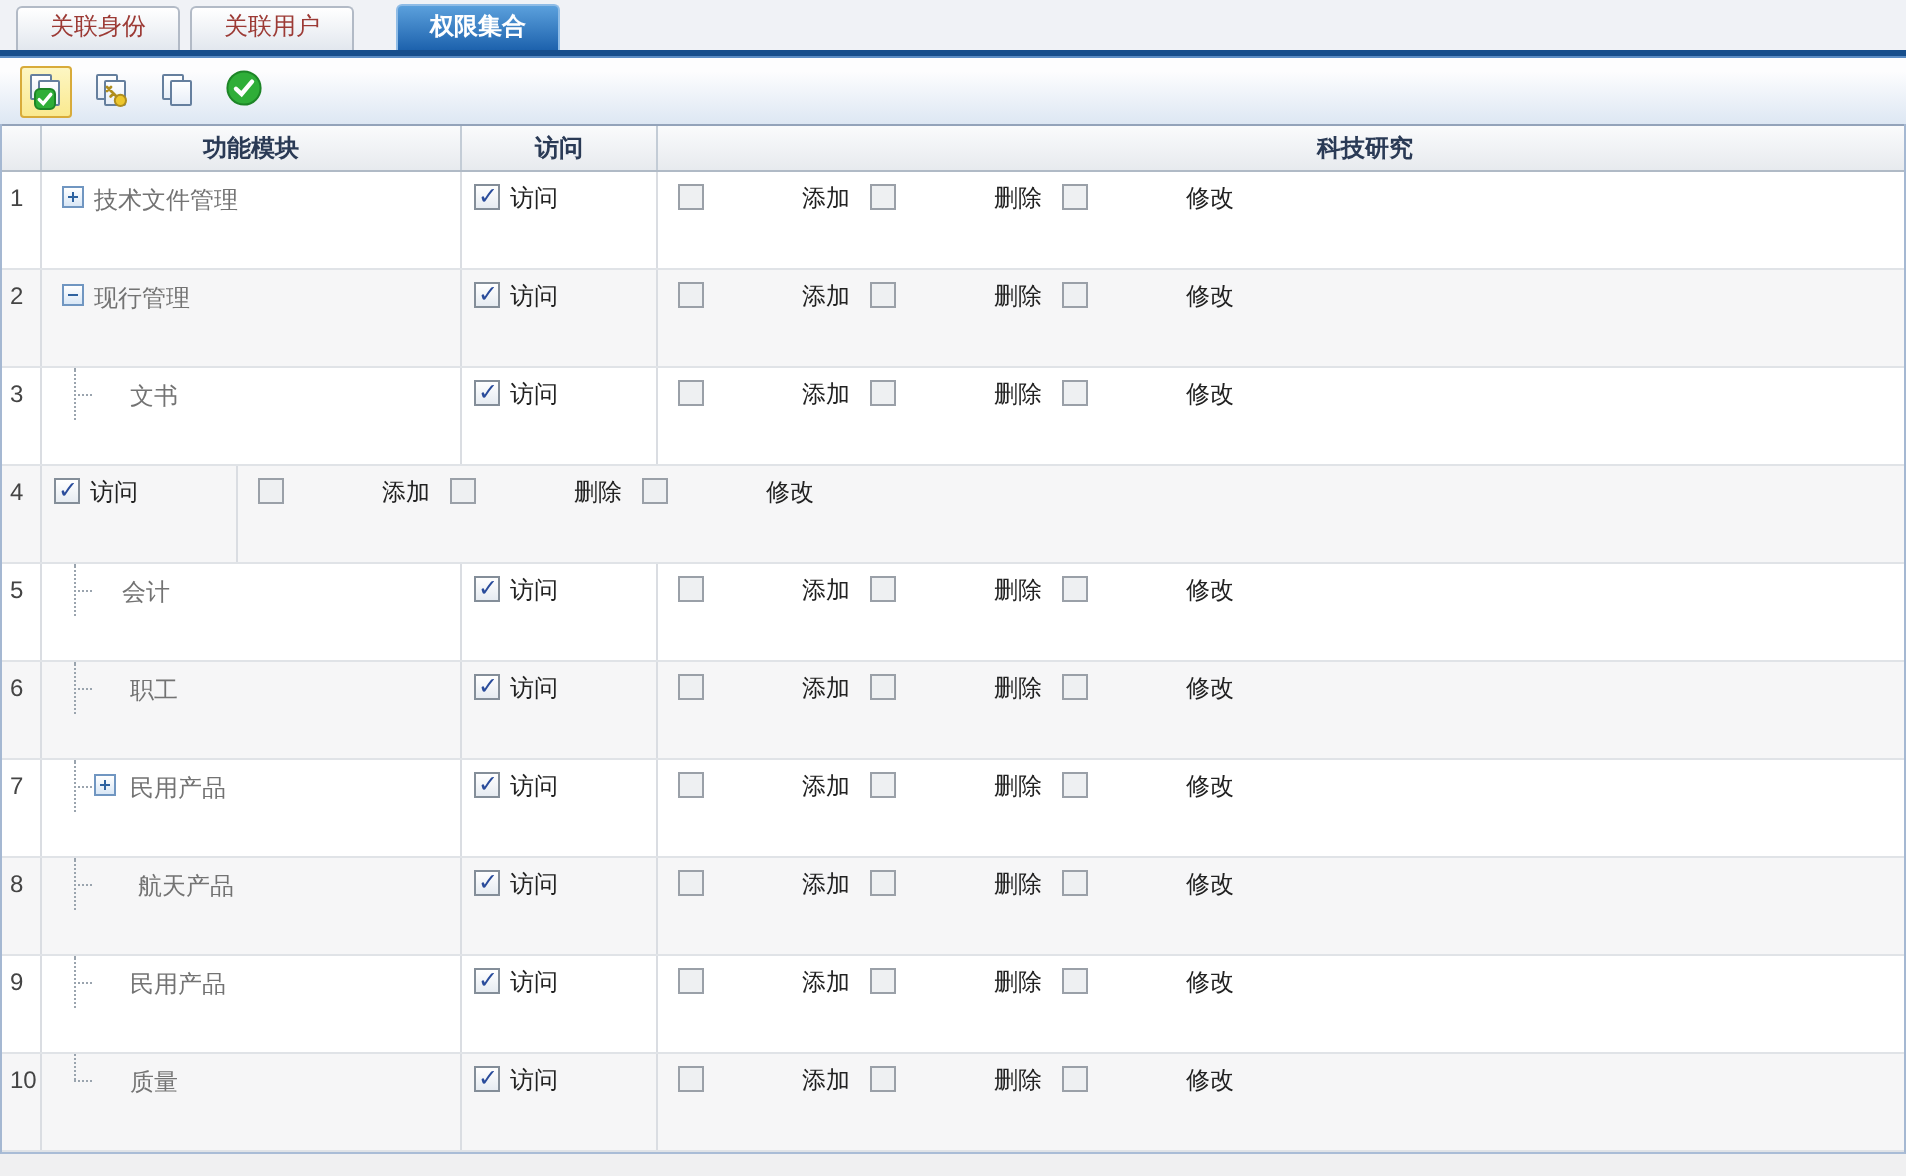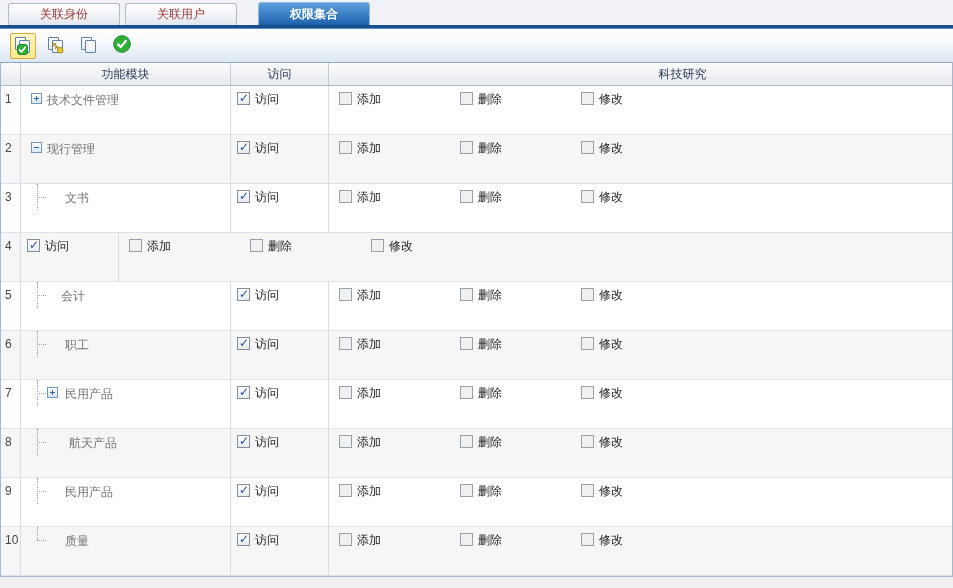--- a/index.html
+++ b/index.html
@@ -1,23 +1,23 @@
 <!DOCTYPE html>
 <html><head>
 <meta charset="utf-8">
 <style>
   * { margin:0; padding:0; box-sizing:border-box; }
   html,body { width:953px; height:588px; overflow:hidden;
     font-family:"Liberation Sans","DejaVu Sans",sans-serif; font-size:12px; background:#f0f0f1; }
 
   
   .tabbar { height:25px; background:#f0f2f6; display:flex; align-items:flex-end; padding-left:8px; gap:5px; }
-  .tab { height:22px; line-height:21px; padding:0 31px; border:1px solid #b2bac6;
+  .tab { height:22px; line-height:21px; padding:0 16px; border:1px solid #b2bac6;
     border-bottom:none; border-radius:3px 3px 0 0;
-    background:linear-gradient(#ffffff,#e2e7ee); color:#9c3a35; cursor:pointer; }
+    background:linear-gradient(#ffffff,#e2e7ee); color:#9c3a35; cursor:pointer;font-family:Liberation Mono, monospace; }
   .tab.active { background:linear-gradient(#5ba0dc,#1d62ad); color:#ffffff; font-weight:bold;
     border-color:#8fbce6; height:23px; line-height:22px;margin-left:16px; }
   .strip { height:4px; background:#174e8c; border-bottom:1px solid #5b8cc4; }
 
   
   .toolbar { height:33px; background:linear-gradient(#fdfdfe 20%,#dde7f3); display:flex; align-items:center;
     padding-left:10px; gap:7px; }
   .tbtn { width:26px; height:26px; display:flex; align-items:center; justify-content:center;
     border:1px solid transparent; border-radius:2px; cursor:pointer; position:relative; }
   .tbtn.hl { background:linear-gradient(#fdf6c3,#fae98f); border-color:#d8ab3a; }
@@ -25,21 +25,21 @@
   .page { position:absolute; width:11px; height:13px; background:linear-gradient(#ffffff,#e7eef7);
     border:1px solid #657f9e; border-radius:1px; }
   .page.back { left:1px; top:0; }
   .page.front { left:5px; top:3px; }
   .mini { position:absolute; }
 
   
   .grid { position:relative; width:953px; height:515px; background:#fff;
     border-left:1px solid #a5b8d2; border-right:1px solid #a5b8d2; border-bottom:1px solid #a9bcd6; }
   .ghead { display:flex; height:24px; background:linear-gradient(#fafbfc,#e7eaee);
-    border-top:1px solid #93a3ba; border-bottom:1px solid #b0bac6; color:#2a3a55; font-weight:normal;justify-content:center; }
+    border-top:1px solid #93a3ba; border-bottom:1px solid #b0bac6; color:#2a3a55; font-weight:bold;justify-content:center; }
   .ghead .hcell { border-right:1px solid #c3ccd6; display:flex; align-items:center; justify-content:center; }
   .h-num { width:20px; }
   .h-module { width:210px; }
   .h-access { width:98px; }
   .h-perms { flex:1; padding-left:84px; border-right:none !important; }
 
   .row { display:flex; height:49px; border-bottom:1px solid #e0e3e7; background:#fff; }
   .row.alt { background:#f6f6f7; }
   .cell { height:100%; }
   .c-num { width:20px; border-right:1px solid #dadde2; padding:6px 0 0 4px; color:#444; }
@@ -56,21 +56,21 @@
   .elbow-v { position:absolute; left:16px; top:0; width:1px; border-left:1px dotted #9aa4ae; }
   .elbow-h { position:absolute; left:16px; top:13px; width:9px; border-top:1px dotted #9aa4ae; }
 
   
   .cb { width:13px; height:13px; border:1px solid #9aa0a8; background:#eef0f2; display:inline-block;
     position:relative; margin-top:1px; cursor:pointer; flex:none; }
   .cb.checked { border-color:#848e99; background:linear-gradient(#ffffff,#e6ebf1); }
   .cb.checked::after { content:"\2713"; position:absolute; left:1px; top:-2px; color:#2a4c9b;
     font-weight:bold; font-size:12px; }
   .cblabel { margin-left:5px; color:#222; }
-  .permgroup { width:121px; display:flex; align-items:flex-start; }
+  .permgroup { width:96px; display:flex; align-items:flex-start;gap:44px; }
 
   .footer { height:12px; background:#f0f0f1; }
 </style>
 </head>
 <body>
 
 <div class="tabbar">
     <div class="tab">关联身份</div>
     <div class="tab">关联用户</div>
     <div class="tab active">权限集合</div>

